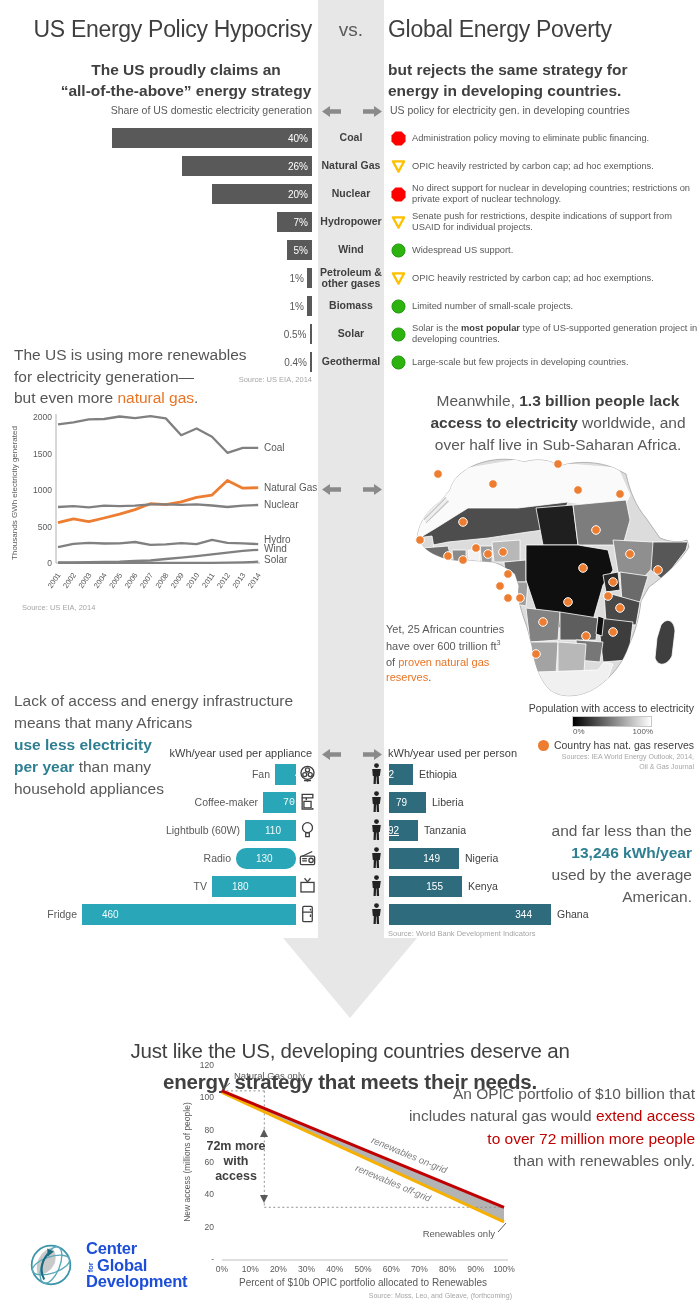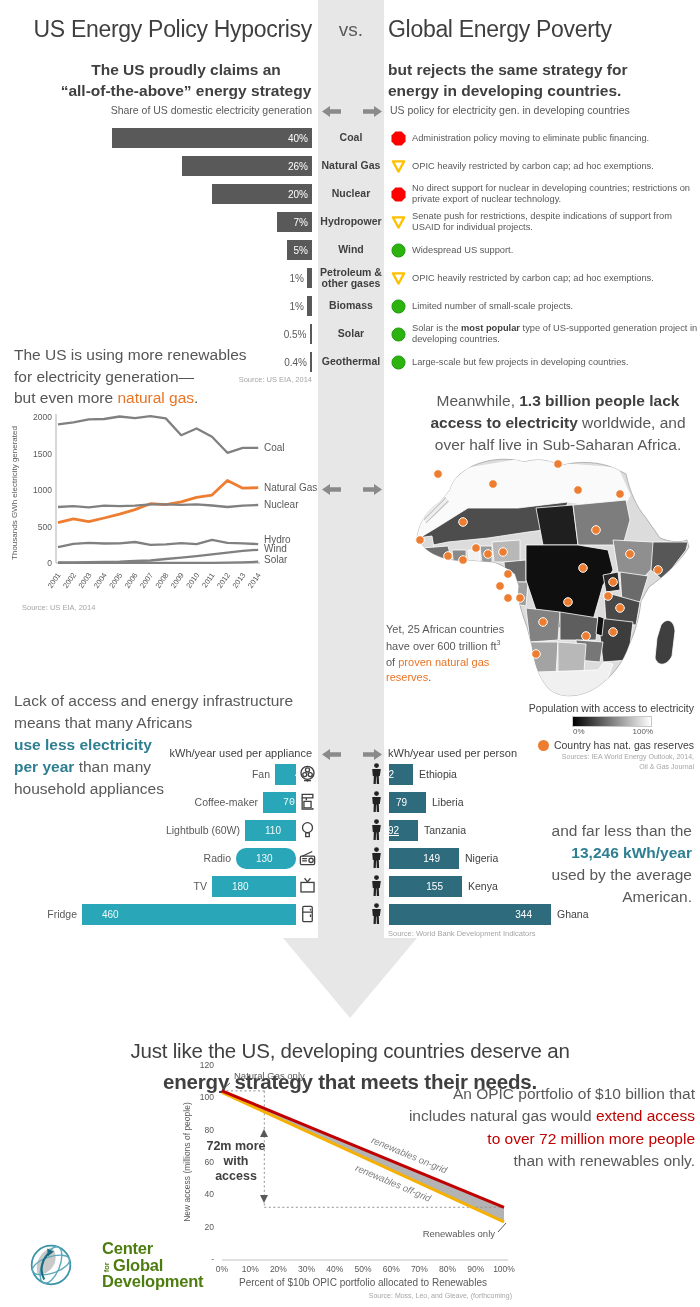--- a/index.html
+++ b/index.html
@@ -71,21 +71,21 @@
   .picon svg{width:13px;height:22px;display:block;}
   .pbar{height:21px;background:#2e6b7c;display:flex;align-items:center;justify-content:flex-end;color:#fff;font-size:10px;padding-right:19px;box-sizing:border-box;}
   .plabel{font-size:10.5px;color:#404040;margin-left:6px;white-space:nowrap;}
   #per-source{left:388px;top:929px;font-size:7.5px;color:#a6a6a6;}
   #farless-text{right:8px;top:820px;text-align:right;font-size:15.5px;line-height:1.42;}
 
   #headline{left:0;top:1036px;width:700px;text-align:center;font-size:20.5px;color:#404040;line-height:1.5;letter-spacing:-0.2px;}
   #opic-chart{left:150px;top:1058px;}
   #opic-text{right:5px;top:1083px;width:360px;text-align:right;font-size:15.5px;line-height:1.45;}
 
-  #logo{left:22px;top:1236px;display:flex;align-items:center;gap:22px;color:#4d7c0f;}
+  #logo{left:22px;top:1236px;display:flex;align-items:center;gap:6px;color:#1d4ed8;}
   .lg-text{line-height:1.02;font-size:16.5px;font-weight:bold;letter-spacing:-0.2px;}
   .lg-row{display:flex;align-items:flex-end;gap:2px;}
   .lg-for{font-size:7.5px;font-weight:bold;transform:rotate(-90deg) translate(2px,0);width:9px;letter-spacing:0;}
 </style>
 </head>
 <body>
 
 <div id="page">
 
   <div id="band" class="abs"></div>

